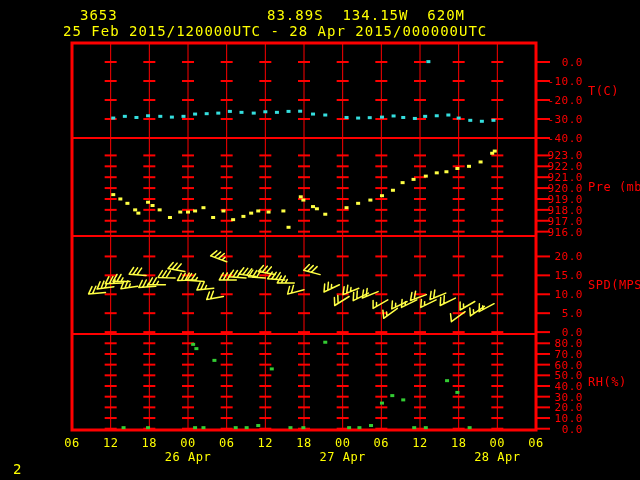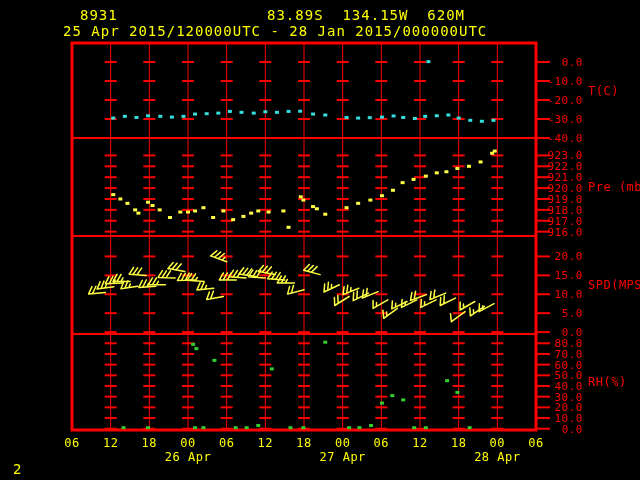--- a/index.html
+++ b/index.html
@@ -10,23 +10,23 @@
   #chart{position:absolute;left:0;top:0;}
   svg text{font-family:"DejaVu Sans Mono",monospace;}
   .tick-label{fill:#ff0000;font-size:11px;letter-spacing:0.5px;}
   .unit-label{fill:#ff0000;font-size:12px;letter-spacing:0.5px;}
   .hour-label{fill:#ffff00;font-size:12px;letter-spacing:0.5px;}
   .date-label{fill:#ffff00;font-size:12px;letter-spacing:0.5px;}
 </style>
 </head>
 <body>
 
-<div class="hdr" style="left:80px;top:8px">8931</div>
+<div class="hdr" style="left:80px;top:8px">3653</div>
 <div class="hdr" style="left:267px;top:8px">83.89S  134.15W  620M</div>
-<div class="hdr" style="left:63px;top:24px">25 Apr 2015/120000UTC - 28 Jan 2015/000000UTC</div>
+<div class="hdr" style="left:63px;top:24px">25 Feb 2015/120000UTC - 28 Apr 2015/000000UTC</div>
 
 <svg id="chart" width="640" height="480">
     <g stroke="#ff0000">
       <line x1="110.66666666666666" y1="43" x2="110.66666666666666" y2="138" stroke-width="1"></line>
       <line x1="104.66666666666666" y1="62" x2="116.66666666666666" y2="62" stroke-width="2"></line>
       <line x1="104.66666666666666" y1="81" x2="116.66666666666666" y2="81" stroke-width="2"></line>
       <line x1="104.66666666666666" y1="100" x2="116.66666666666666" y2="100" stroke-width="2"></line>
       <line x1="104.66666666666666" y1="119" x2="116.66666666666666" y2="119" stroke-width="2"></line>
       <line x1="104.66666666666666" y1="138" x2="116.66666666666666" y2="138" stroke-width="2"></line>
       <line x1="149.33333333333331" y1="43" x2="149.33333333333331" y2="138" stroke-width="1"></line>

